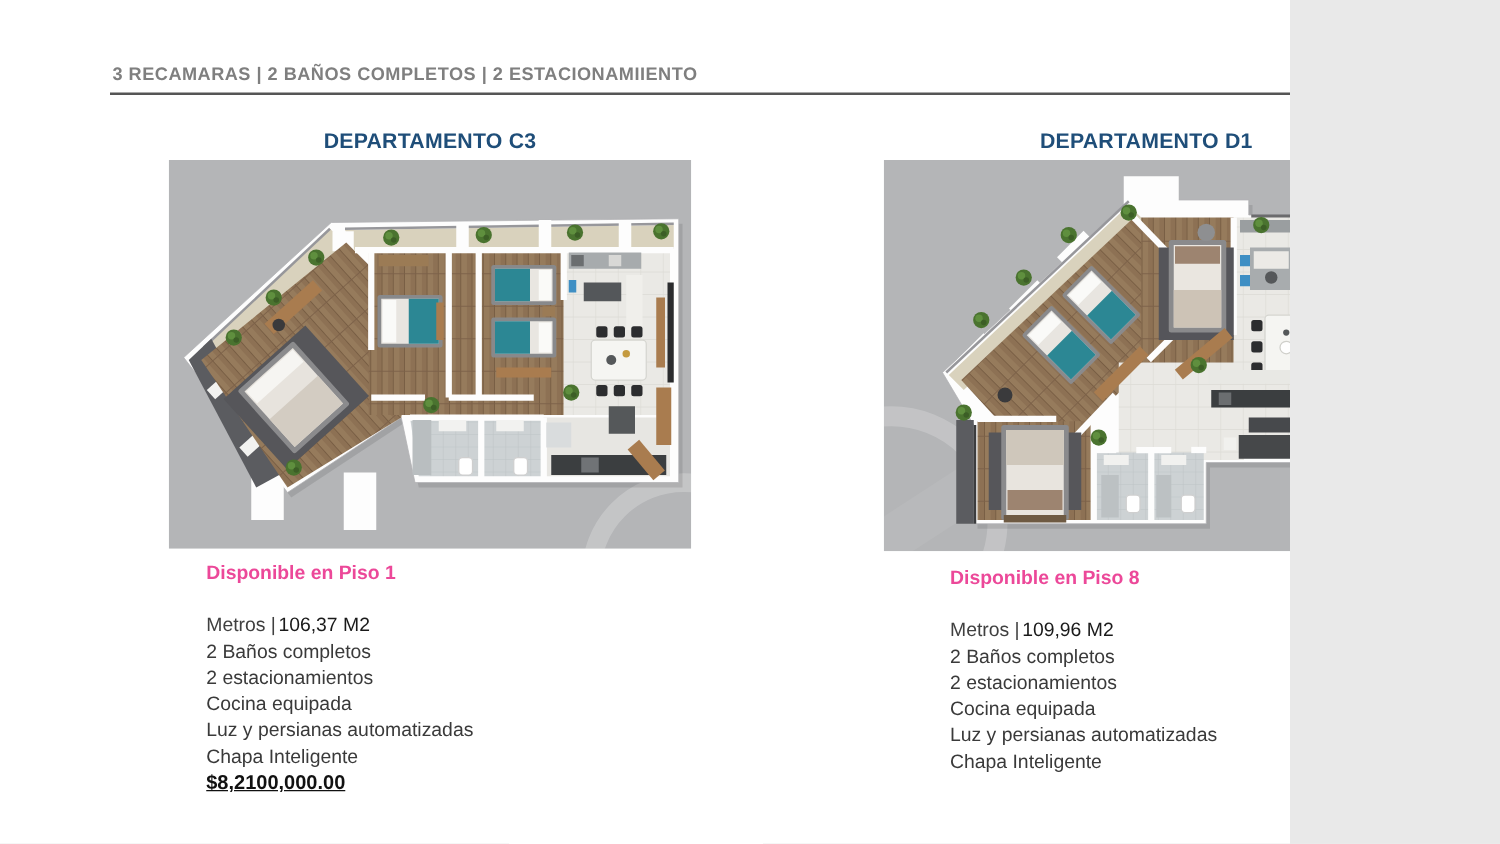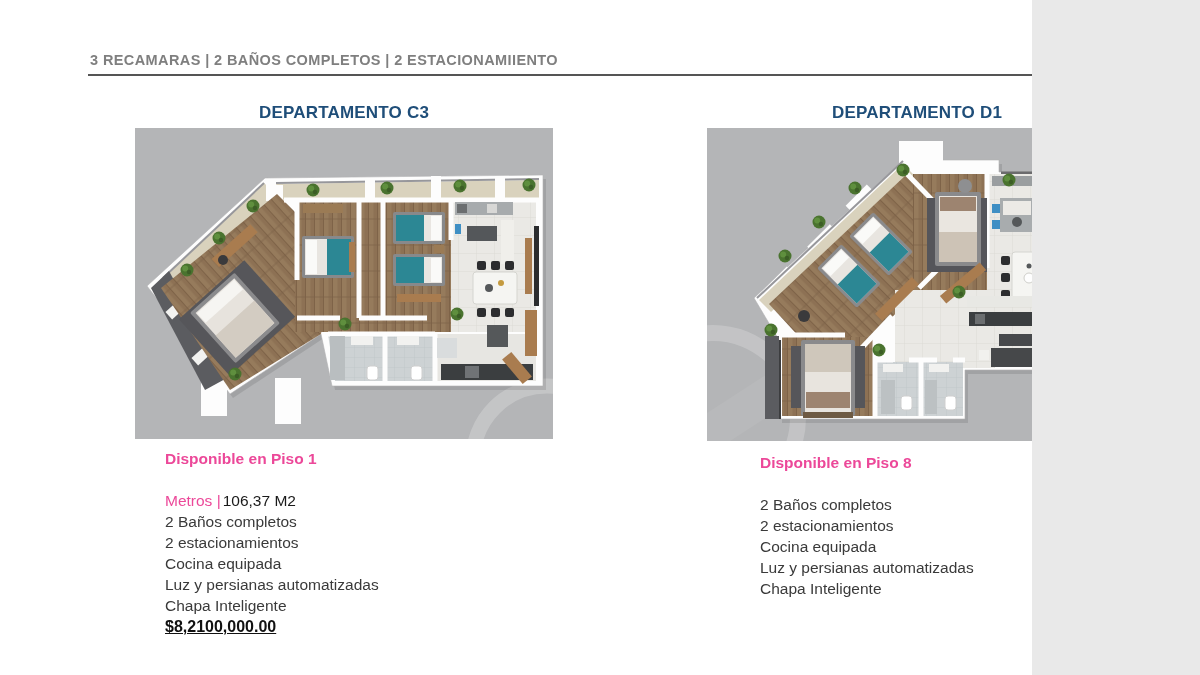--- a/index.html
+++ b/index.html
@@ -14,21 +14,21 @@
   .t-d1{left:707px;width:420px;text-align:center;}
   .plan{position:absolute;line-height:0;}
   .p-c3{left:135px;top:128px;width:418px;height:311px;}
   .p-d1{left:707px;top:128px;width:420px;height:313px;}
   .plan svg{width:100%;height:100%;display:block;}
   .details{position:absolute;font-size:15.5px;color:#3a3a3a;}
   .d-c3{left:165px;top:450px;}
   .d-d1{left:760px;top:454px;}
   .avail{font-size:15.5px;color:#ec4899;margin:0 0 22px 0;font-weight:bold;}
   .line{line-height:21px;margin:0;}
-  .metros-label{color:#ec4899;}
+  .metros-label{color:#404040;}
   .metros-value{font-weight:normal;color:#1a1a1a;margin-left:2px;}
   .price{font-size:16px;font-weight:bold;color:#111111;line-height:21px;margin:0;text-decoration:underline;}
 </style>
 </head>
 <body>
 
 <div class="slide">
 
   <div class="hdr">3 RECAMARAS | 2 BAÑOS COMPLETOS | 2 ESTACIONAMIIENTO</div>
   <div class="hdr-rule"></div>
@@ -391,20 +391,21 @@
         <use href="#plantD" x="356" y="124"></use>
           <use href="#plantD" x="252" y="164"></use>
         <use href="#plantD" x="64" y="202"></use>
           <use href="#plantD" x="172" y="222"></use>
       </g>
     </svg>
   </div>
 
   <div class="details d-d1">
     <p class="avail">Disponible en Piso 8</p>
+    <p class="line"><span class="metros-label">Metros |</span><span class="metros-value">109,96 M2</span></p>
     <p class="line">2 Baños completos</p>
     <p class="line">2 estacionamientos</p>
     <p class="line">Cocina equipada</p>
     <p class="line">Luz y persianas automatizadas</p>
     <p class="line">Chapa Inteligente</p>
   </div>
 
 </div>
 
 </body></html>

